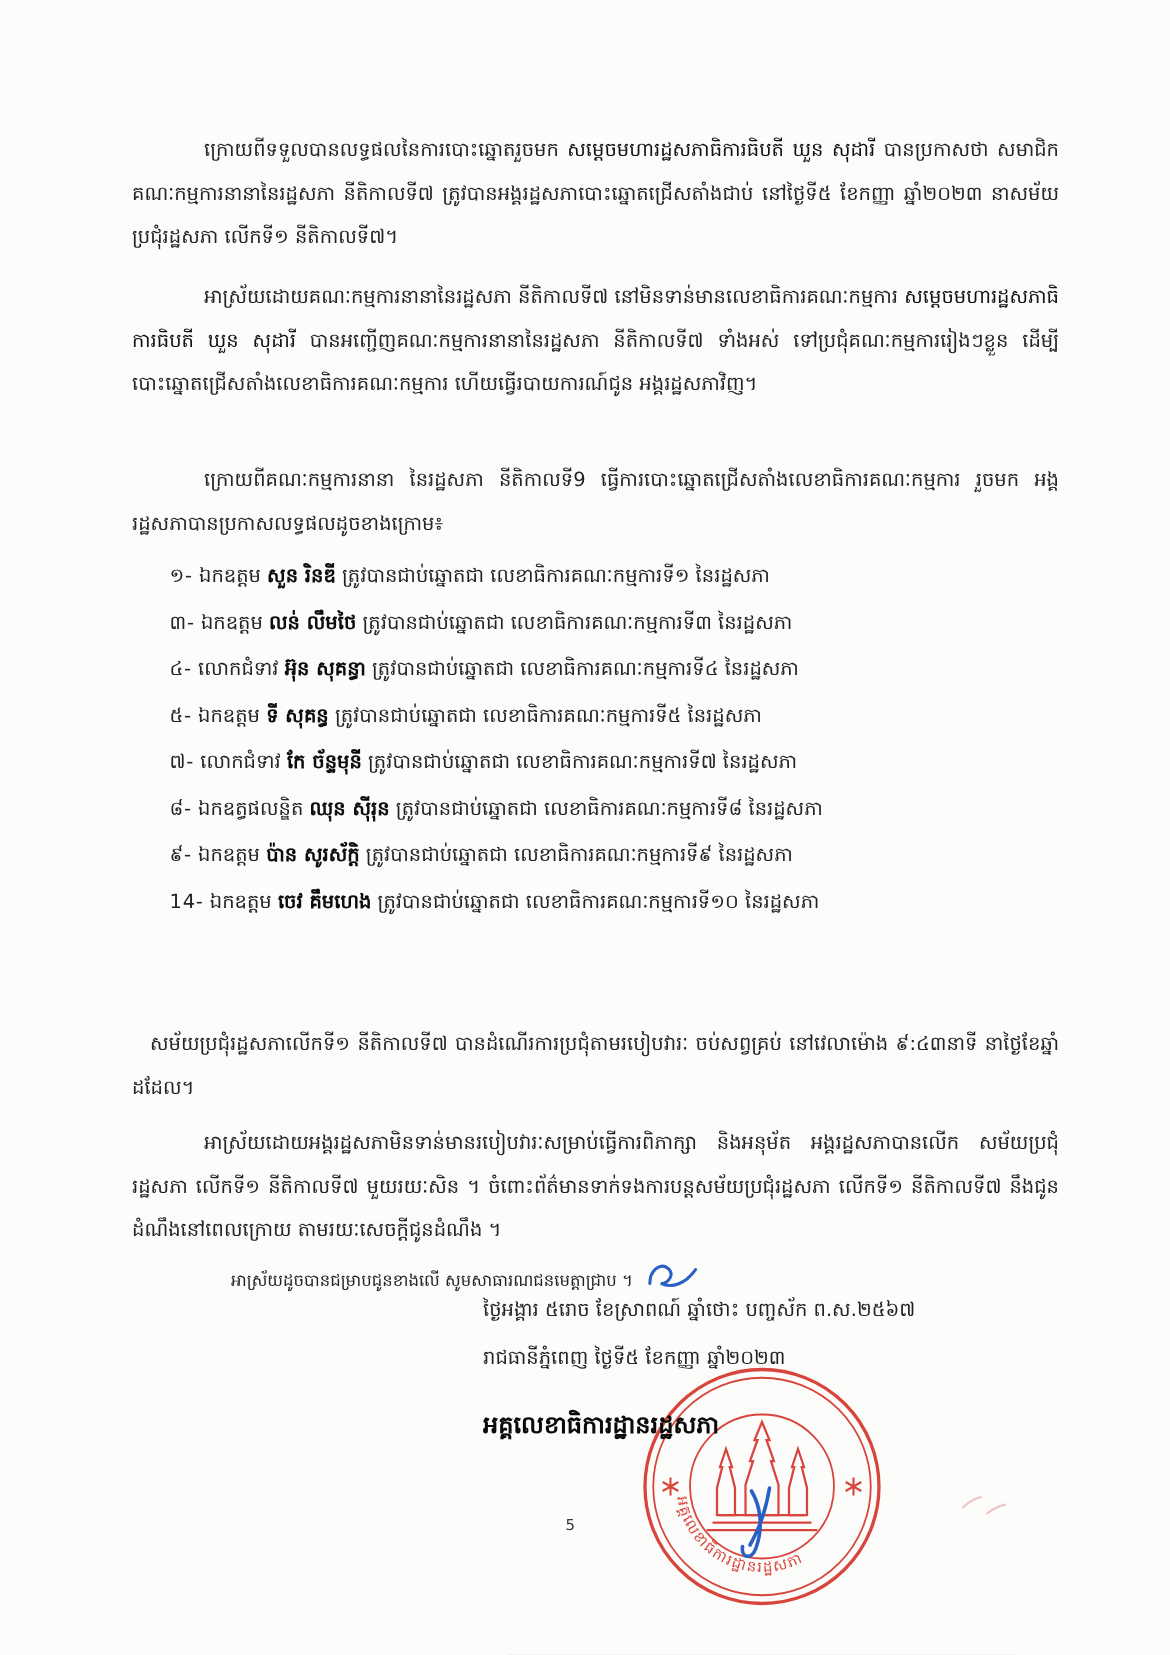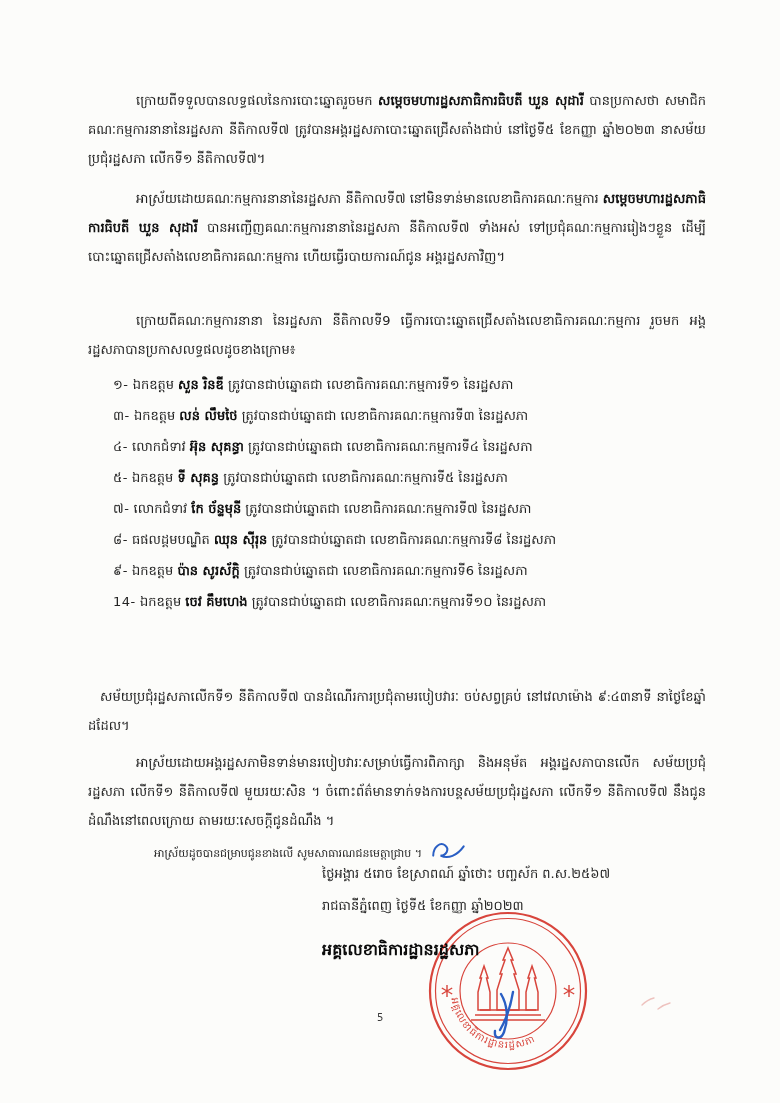--- a/index.html
+++ b/index.html
@@ -14,22 +14,22 @@
   }
   .text-layer{position:absolute;inset:0;z-index:2;}
   .para{
     position:absolute;left:88px;right:74px;
     margin:0;
     font-size:13px;line-height:29px;
     text-align:justify;
     overflow:hidden;
   }
   .indent{text-indent:48px;}
-  .small-indent{text-indent:12px;font-family:Liberation Serif, serif;}
-  .bold-seg{font-weight:bold;color:#101010;}
+  .small-indent{text-indent:12px;}
+  .bold-seg{font-weight:normal;color:#101010;}
   .list-block{position:absolute;left:88px;right:80px;top:369px;height:312px;overflow:hidden;}
   .item{
     height:31px;line-height:31px;
     padding-left:25px;
     font-size:13px;
     white-space:nowrap;overflow:hidden;
   }
   .num{letter-spacing:.5px;}
   .name{font-weight:bold;color:#0c0c0c;}
   .closing-row{
@@ -136,29 +136,29 @@
         <span>ត្រូវបានជាប់ឆ្នោតជា លេខាធិការគណៈកម្មការទី៥ នៃរដ្ឋសភា</span>
       </div>
       <div class="item">
         <span class="num">៧-</span>
         <span>លោកជំទាវ</span>
         <span class="name">កែ ច័ន្ទមុនី</span>
         <span>ត្រូវបានជាប់ឆ្នោតជា លេខាធិការគណៈកម្មការទី៧ នៃរដ្ឋសភា</span>
       </div>
       <div class="item">
         <span class="num">៨-</span>
-        <span>ធផលដ្តមបណ្ឌិត</span>
+        <span>ឯកឧត្ធផលន្ឌិត</span>
         <span class="name">ឈុន ស៊ីរុន</span>
         <span>ត្រូវបានជាប់ឆ្នោតជា លេខាធិការគណៈកម្មការទី៨ នៃរដ្ឋសភា</span>
       </div>
       <div class="item">
         <span class="num">៩-</span>
         <span>ឯកឧត្តម</span>
         <span class="name">ប៉ាន សូរស័ក្តិ</span>
-        <span>ត្រូវបានជាប់ឆ្នោតជា លេខាធិការគណៈកម្មការទី6 នៃរដ្ឋសភា</span>
+        <span>ត្រូវបានជាប់ឆ្នោតជា លេខាធិការគណៈកម្មការទី៩ នៃរដ្ឋសភា</span>
       </div>
       <div class="item">
         <span class="num">14-</span>
         <span>ឯកឧត្តម</span>
         <span class="name">ចេវ គឹមហេង</span>
         <span>ត្រូវបានជាប់ឆ្នោតជា លេខាធិការគណៈកម្មការទី១០ នៃរដ្ឋសភា</span>
       </div>
     </div>
 
     <p class="para small-indent" style="top:682px;height:60px;">សម័យប្រជុំរដ្ឋសភាលើកទី១ នីតិកាលទី៧ បានដំណើរការប្រជុំតាមរបៀបវារៈ ចប់សព្វគ្រប់ នៅវេលាម៉ោង ៩:៤៣នាទី នាថ្ងៃខែឆ្នាំដដែល។</p>

